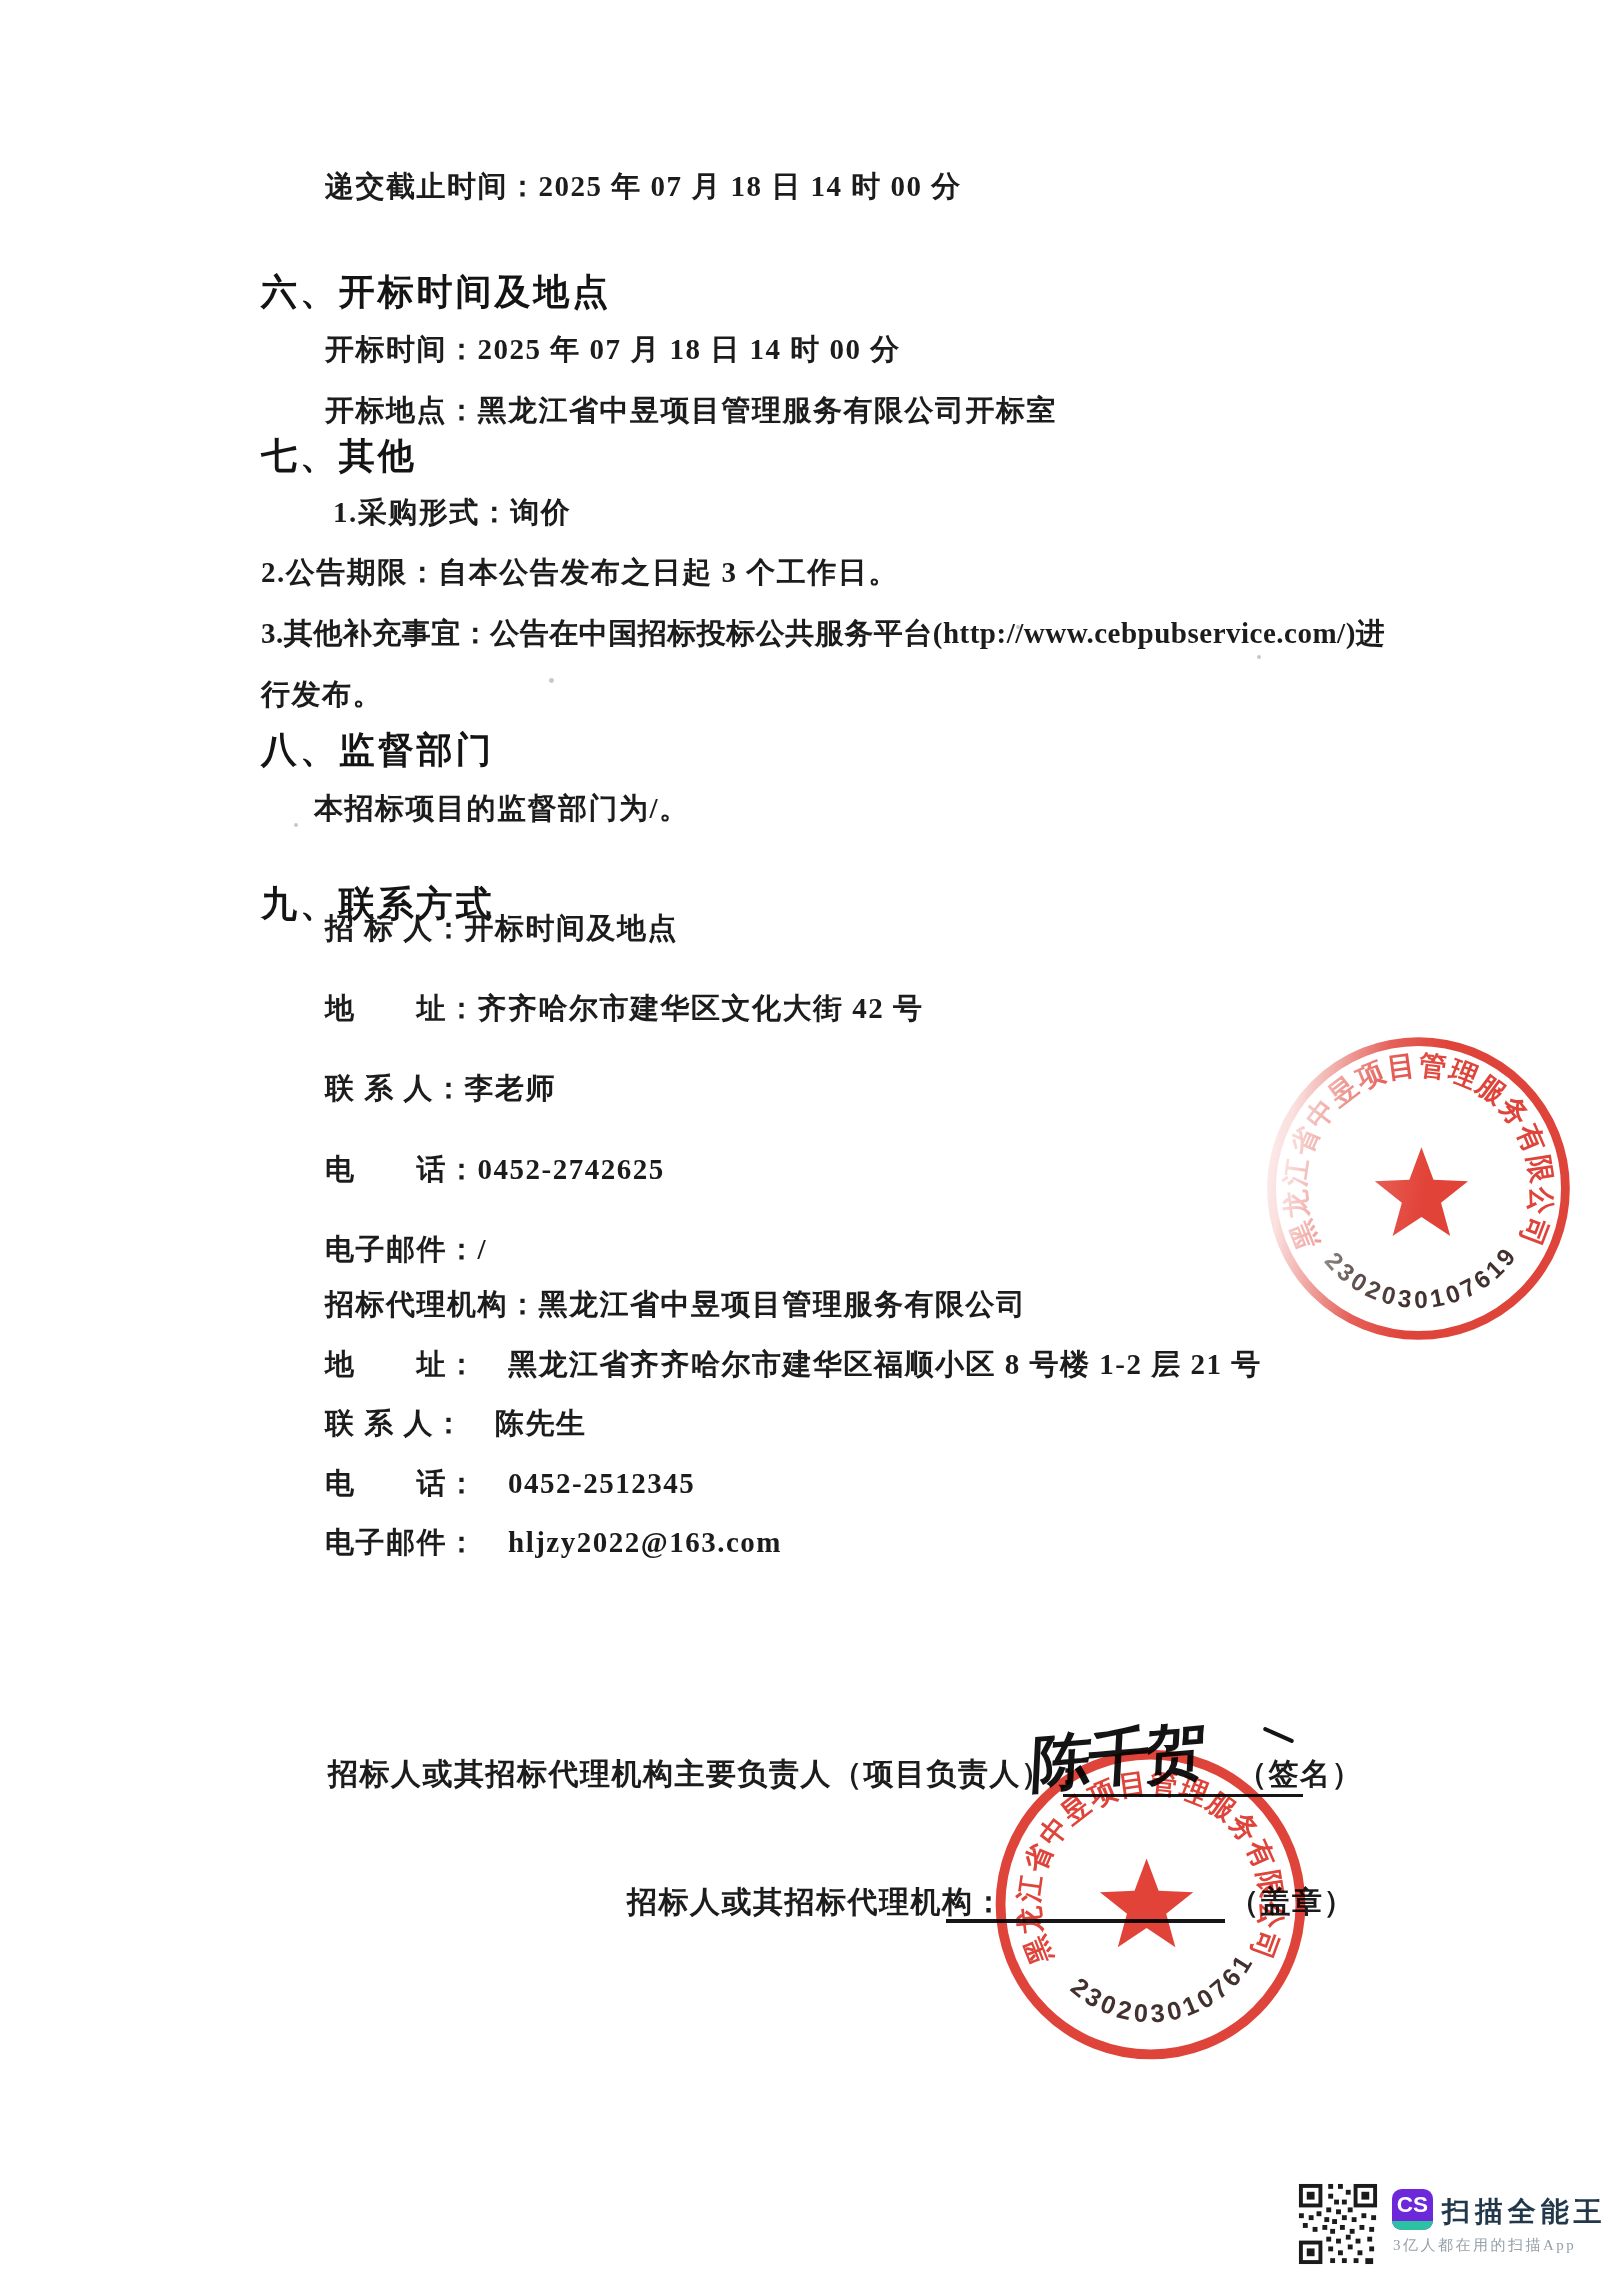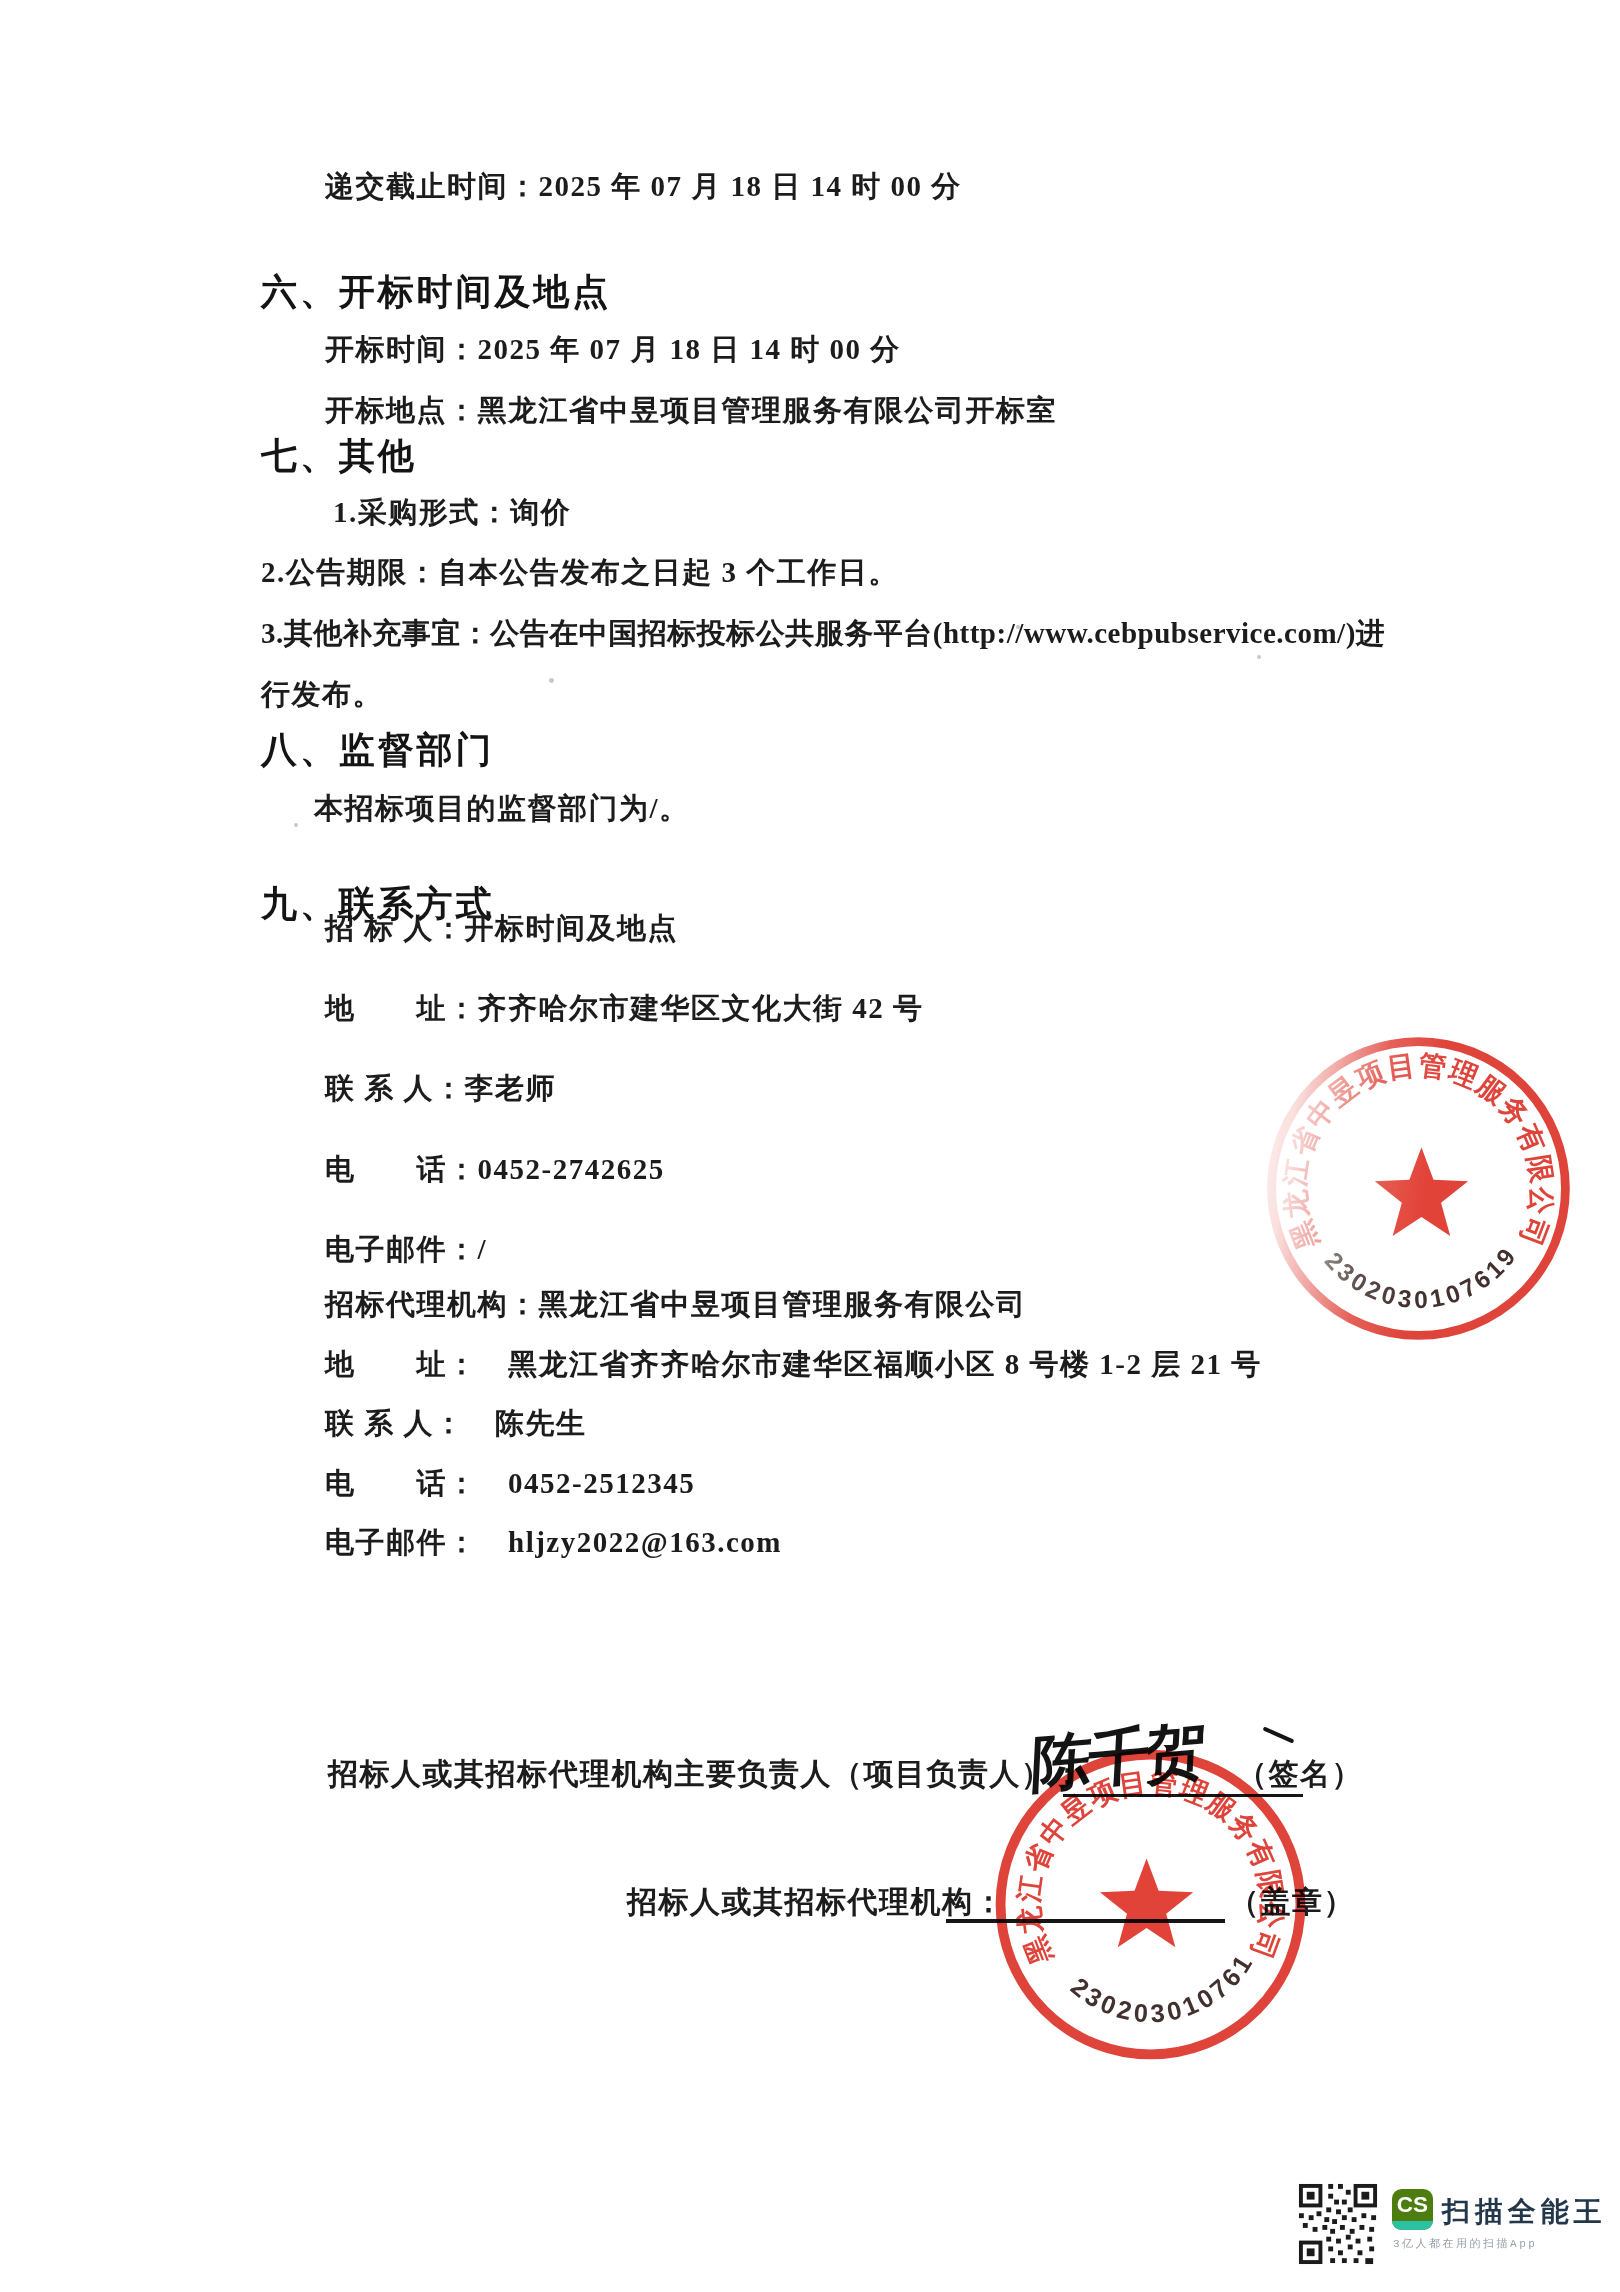--- a/index.html
+++ b/index.html
@@ -45,40 +45,40 @@
     background:#141414;transform:rotate(24deg);border-radius:2.9px;
     mix-blend-mode:multiply;z-index:6;
   }
   .seal{position:absolute;mix-blend-mode:multiply;opacity:.93;z-index:5;}
   .seal svg{display:block;}
   .speck{position:absolute;background:#9a9a9a;border-radius:50%;opacity:.55;}
   
   .qr{position:absolute;left:1297px;top:2182px;width:82px;height:84px;}
   .cs-badge{
     position:absolute;left:1392px;top:2189px;width:41px;height:41px;
-    background:#4d7c0f;border-radius:9.8px;overflow:hidden;
+    background:#6d28d9;border-radius:9.8px;overflow:hidden;
     font-family:"Liberation Sans", sans-serif;
   }
   .cs-badge .cs-text{
     position:absolute;top:2.9px;left:0;width:100%;text-align:center;
     color:#ffffff;font-size:22.5px;font-weight:700;letter-spacing:0px;
   }
   .cs-badge .cs-strip{
     position:absolute;bottom:0;left:0;width:100%;height:8.8px;background:#2cc1a3;
   }
   .cs-brand{
     position:absolute;left:1442px;top:2193px;
     font-family:"Liberation Sans", sans-serif;
     font-size:28px;font-weight:700;letter-spacing:4.9px;color:#22384a;
     white-space:nowrap;
   }
   .cs-tagline{
     position:absolute;left:1393px;top:2236px;
-    font-family:Liberation Mono, monospace;
-    font-size:11px;font-weight:400;letter-spacing:2.5px;color:#97a0a8;
+    font-family:Liberation Serif, serif;
+    font-size:15px;font-weight:400;letter-spacing:2.5px;color:#97a0a8;
     white-space:nowrap;
   }
 </style>
 </head>
 <body>
 
 <div class="page">
 
   <div class="line" style="left:325px;top:170px;">递交截止时间：2025 年 07 月 18 日  14 时 00 分</div>
 

